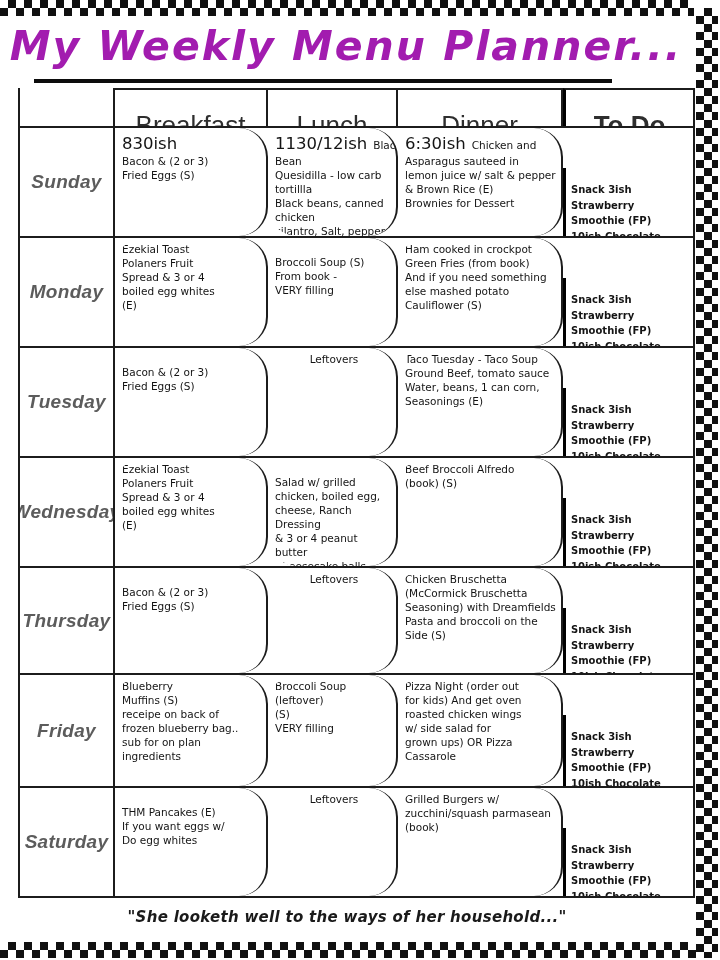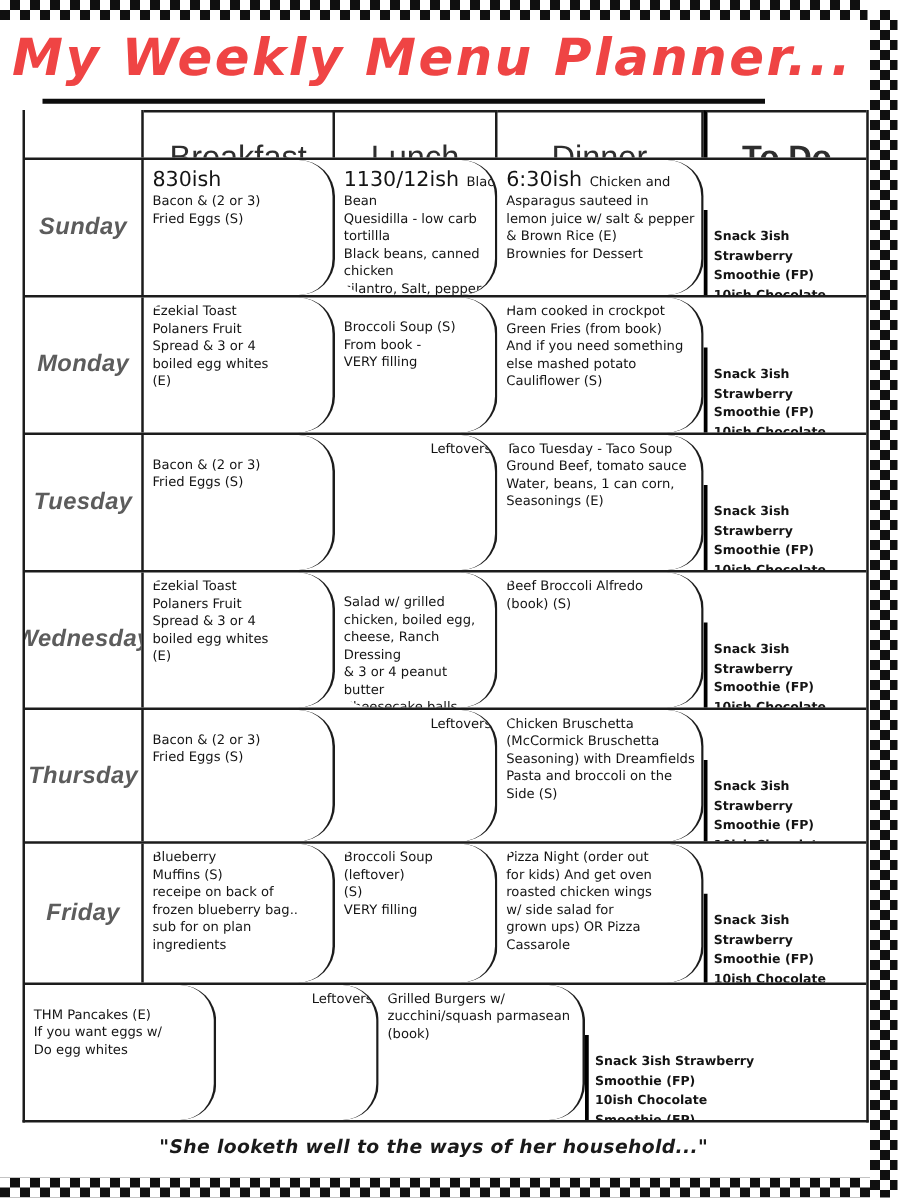--- a/index.html
+++ b/index.html
@@ -13,21 +13,21 @@
     background:repeating-conic-gradient(#101010 0% 25%, #ffffff 0% 50%);
     background-size:16px 16px;
   }
   .checker.top    { left:0;   top:8;   width:694px; height:16px; }
   .checker.right  { left:696px; top:8px; width:22px; height:950px; }
   .checker.bottom { left:0;   top:942px; width:696px; height:16px; }
 
   .title {
     position:absolute; top:22px; left:0; width:692px; text-align:center;
     font-style:italic; font-weight:bold; font-size:41px; letter-spacing:2px;
-    color:#ef4444; white-space:nowrap;
+    color:#a21caf; white-space:nowrap;
   }
   .title-underline {
     position:absolute; top:79px; left:34px; width:578px; height:4px; background:#0c0c0c;
   }
 
   .menu-table {
     position:absolute; left:18px; top:88px; width:677px;
     border-left:2px solid #1c1c1c; border-right:2px solid #1c1c1c; border-bottom:2px solid #1c1c1c;
     display:flex; flex-direction:column; box-sizing:border-box; background:#fff;
   }
@@ -62,21 +62,21 @@
     color:#5c5c5c; letter-spacing:0.3px;
   }
   .body {
     padding:5px 3px 3px 7px; font-size:10.5px; line-height:1.33; color:#141414;
     white-space:pre-line;
     border-radius:29px;
   }
   .time { font-size:16.5px; margin-right:6px; }
   .todo-body { font-size:10px; line-height:1.55; padding:14px 0 0 5px; white-space:pre-line; color:#141414;margin-top:40px; }
   .pad-t1 { padding-top:18px; }
-  .mid { text-align:right; }
+  .mid { text-align:center; }
 
   .footer-quote {
     position:absolute; top:908px; left:0; width:694px; text-align:center;
     font-style:italic; font-weight:bold; font-size:15px; color:#1a1a1a; letter-spacing:0.3px;
   }
 </style>
 </head>
 <body>
 
 <div class="page">
@@ -207,20 +207,21 @@
 w/ side salad for
 grown ups) OR Pizza
 Cassarole</div>
       <div class="cell c-td todo-body">Snack 3ish Strawberry
 Smoothie (FP)
 10ish Chocolate
 Smoothie (FP)</div>
     </div>
 
     <div class="row r-sat">
+      <div class="cell c-day day-label">Saturday</div>
       <div class="cell c-bf body pad-t1">THM Pancakes (E)
 If you want eggs w/
 Do egg whites</div>
       <div class="cell c-lu body mid">Leftovers</div>
       <div class="cell c-di body">Grilled Burgers w/
 zucchini/squash parmasean
 (book)</div>
       <div class="cell c-td todo-body">Snack 3ish Strawberry
 Smoothie (FP)
 10ish Chocolate

